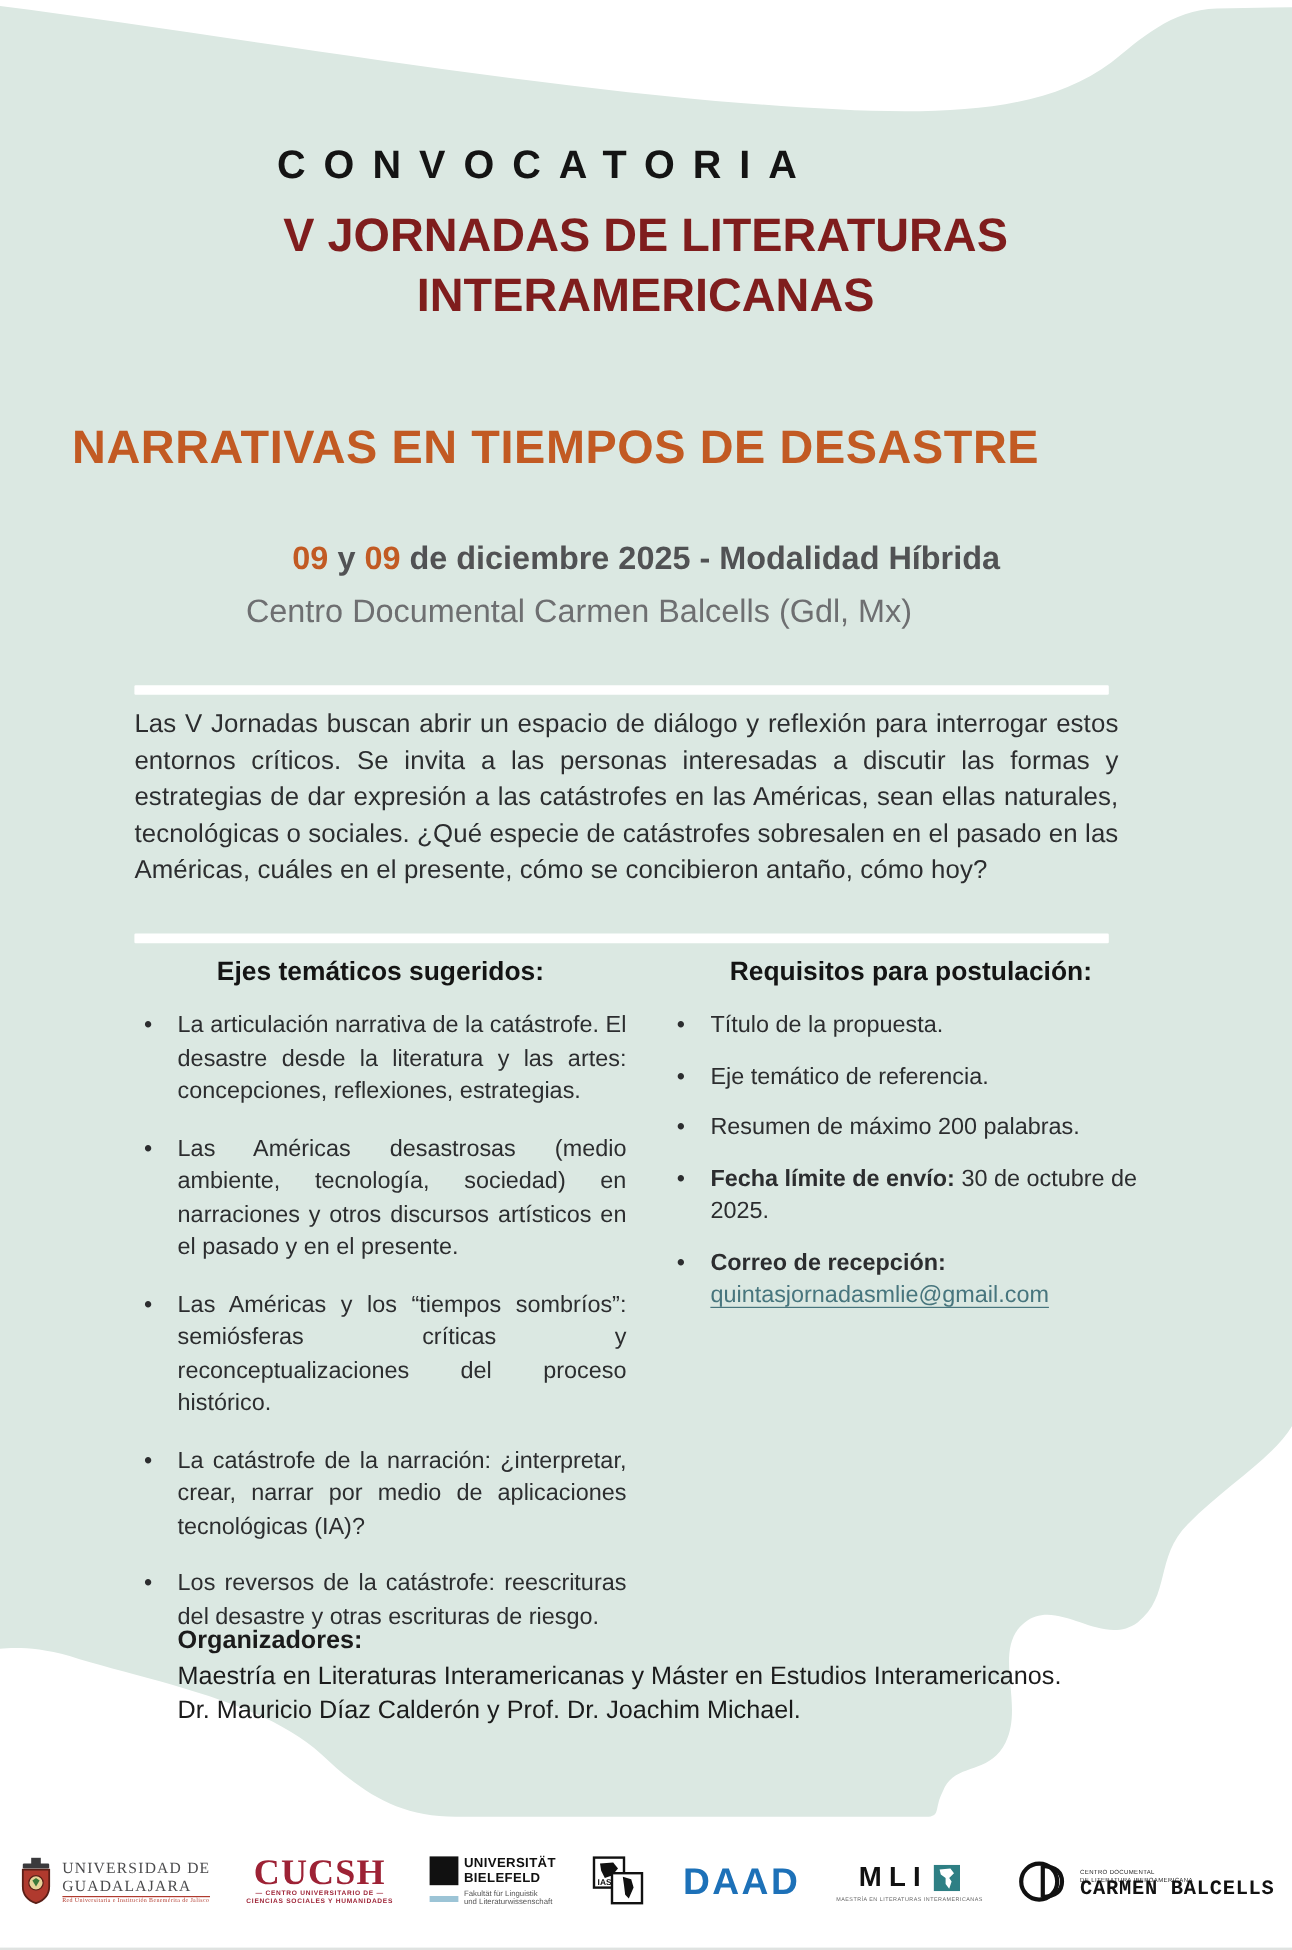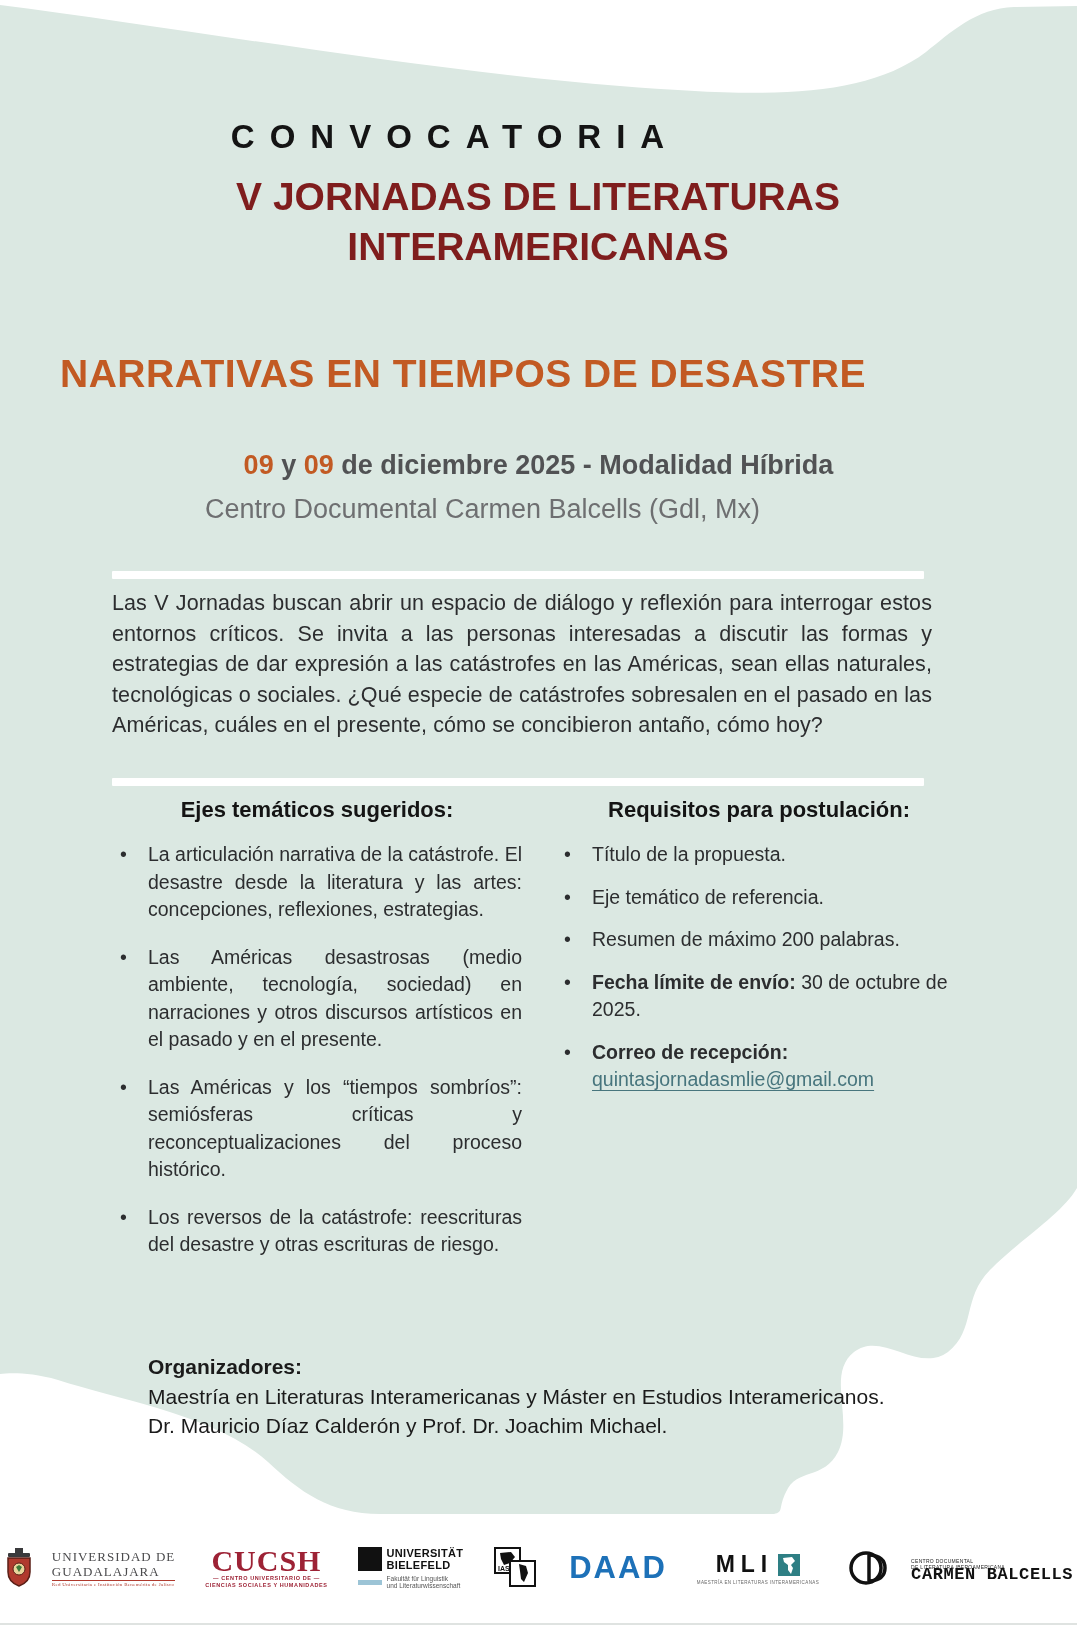--- a/index.html
+++ b/index.html
@@ -77,21 +77,21 @@
 
   
   .organizers { top:1352px; left:148px; width:800px; font-size:21px; line-height:29.5px; color:#1b1b1b; }
   .organizers .heading { font-weight:700; }
 
   
   .footer {
     top:1528px; left:0; width:1077px; height:80px;
     display:flex; align-items:center; justify-content:center; gap:30px;
   }
-  .logo { display:flex; align-items:center; gap:18px; flex:none; }
+  .logo { display:flex; align-items:center; gap:7px; flex:none; }
   .udg-text { font-family:"Liberation Serif","DejaVu Serif",serif; color:#4b4b4d; }
   .udg-text .l1 { font-size:13px; letter-spacing:1px; line-height:15px; }
   .udg-text .sub { font-size:5px; color:#b03a2e; border-top:1px solid #b03a2e; padding-top:1px; margin-top:1px; letter-spacing:0.3px; }
   .cucsh { text-align:center; }
   .cucsh .big { font-size:30px; font-weight:700; color:#9d2235; letter-spacing:1px; line-height:28px; font-family:"Liberation Serif","DejaVu Serif",serif; }
   .cucsh .sub { font-size:5.5px; color:#9d2235; font-weight:700; letter-spacing:0.6px; line-height:7px; }
   .bielefeld .name { font-size:11px; font-weight:700; color:#101010; line-height:12px; letter-spacing:0.3px; }
   .bielefeld .rowtop { display:flex; gap:5px; align-items:center; }
   .bielefeld .rowbot { display:flex; gap:5px; align-items:center; margin-top:4px; }
   .bielefeld .sq { width:24px; height:24px; background:#111; flex:none; }
@@ -143,20 +143,21 @@
 <p class="layer intro">Las V Jornadas buscan abrir un espacio de diálogo y reflexión para interrogar estos entornos críticos. Se invita a las personas interesadas a discutir las formas y estrategias de dar expresión a las catástrofes en las Américas, sean ellas naturales, tecnológicas o sociales. ¿Qué especie de catástrofes sobresalen en el pasado en las Américas, cuáles en el presente, cómo se concibieron antaño, cómo hoy?</p>
 
 <div class="layer divider d2"></div>
 
 <div class="layer col col-left">
   <div class="col-heading">Ejes temáticos sugeridos:</div>
   <ul class="bullets">
     <li>La articulación narrativa de la catástrofe. El desastre desde la literatura y las artes: concepciones, reflexiones, estrategias.</li>
     <li>Las Américas desastrosas (medio ambiente, tecnología, sociedad) en narraciones y otros discursos artísticos en el pasado y en el presente.</li>
     <li>Las Américas y los “tiempos sombríos”: semiósferas críticas y reconceptualizaciones del proceso histórico.</li>
+    <li>La catástrofe de la narración: ¿interpretar, crear, narrar por medio de aplicaciones tecnológicas (IA)?</li>
     <li>Los reversos de la catástrofe: reescrituras del desastre y otras escrituras de riesgo.</li>
   </ul>
 </div>
 
 <div class="layer col col-right">
   <div class="col-heading">Requisitos para postulación:</div>
   <ul class="bullets">
     <li><span>Título de la propuesta.</span></li>
     <li><span>Eje temático de referencia.</span></li>
     <li><span>Resumen de máximo 200 palabras.</span></li>

